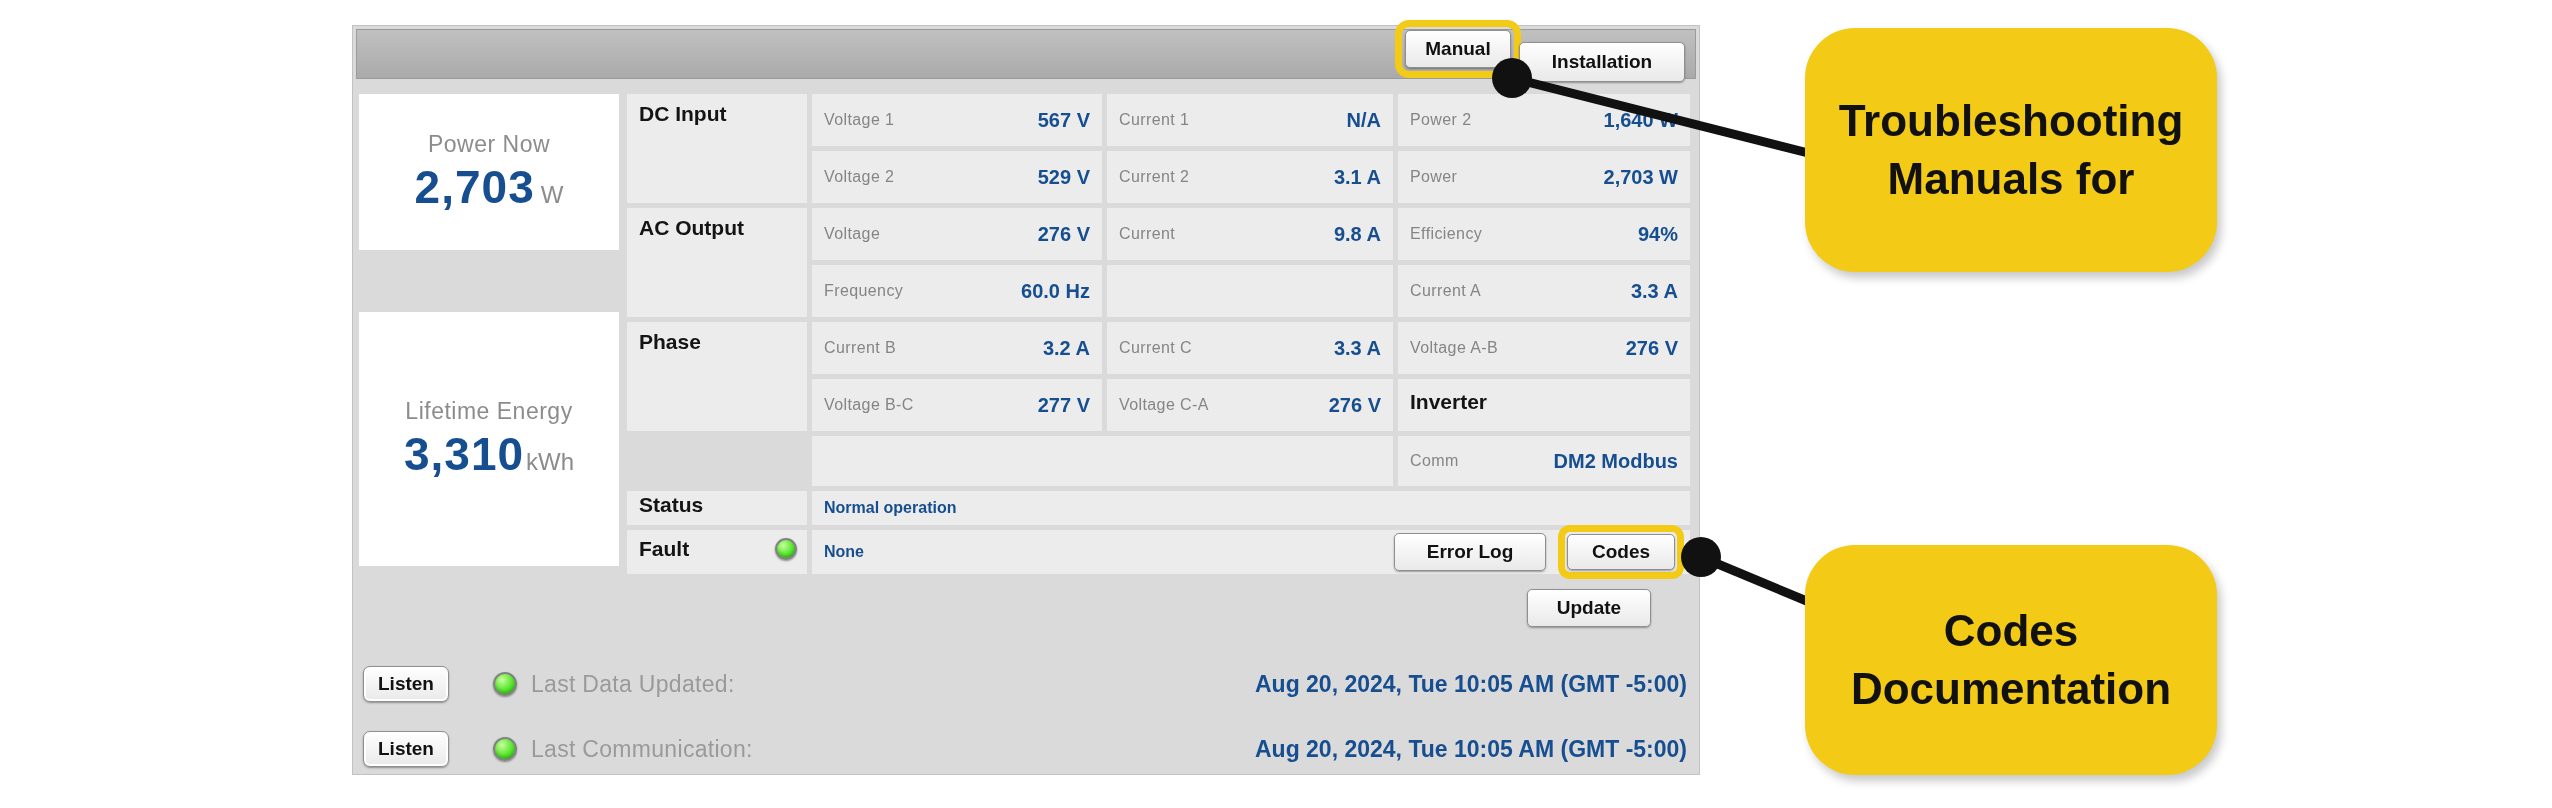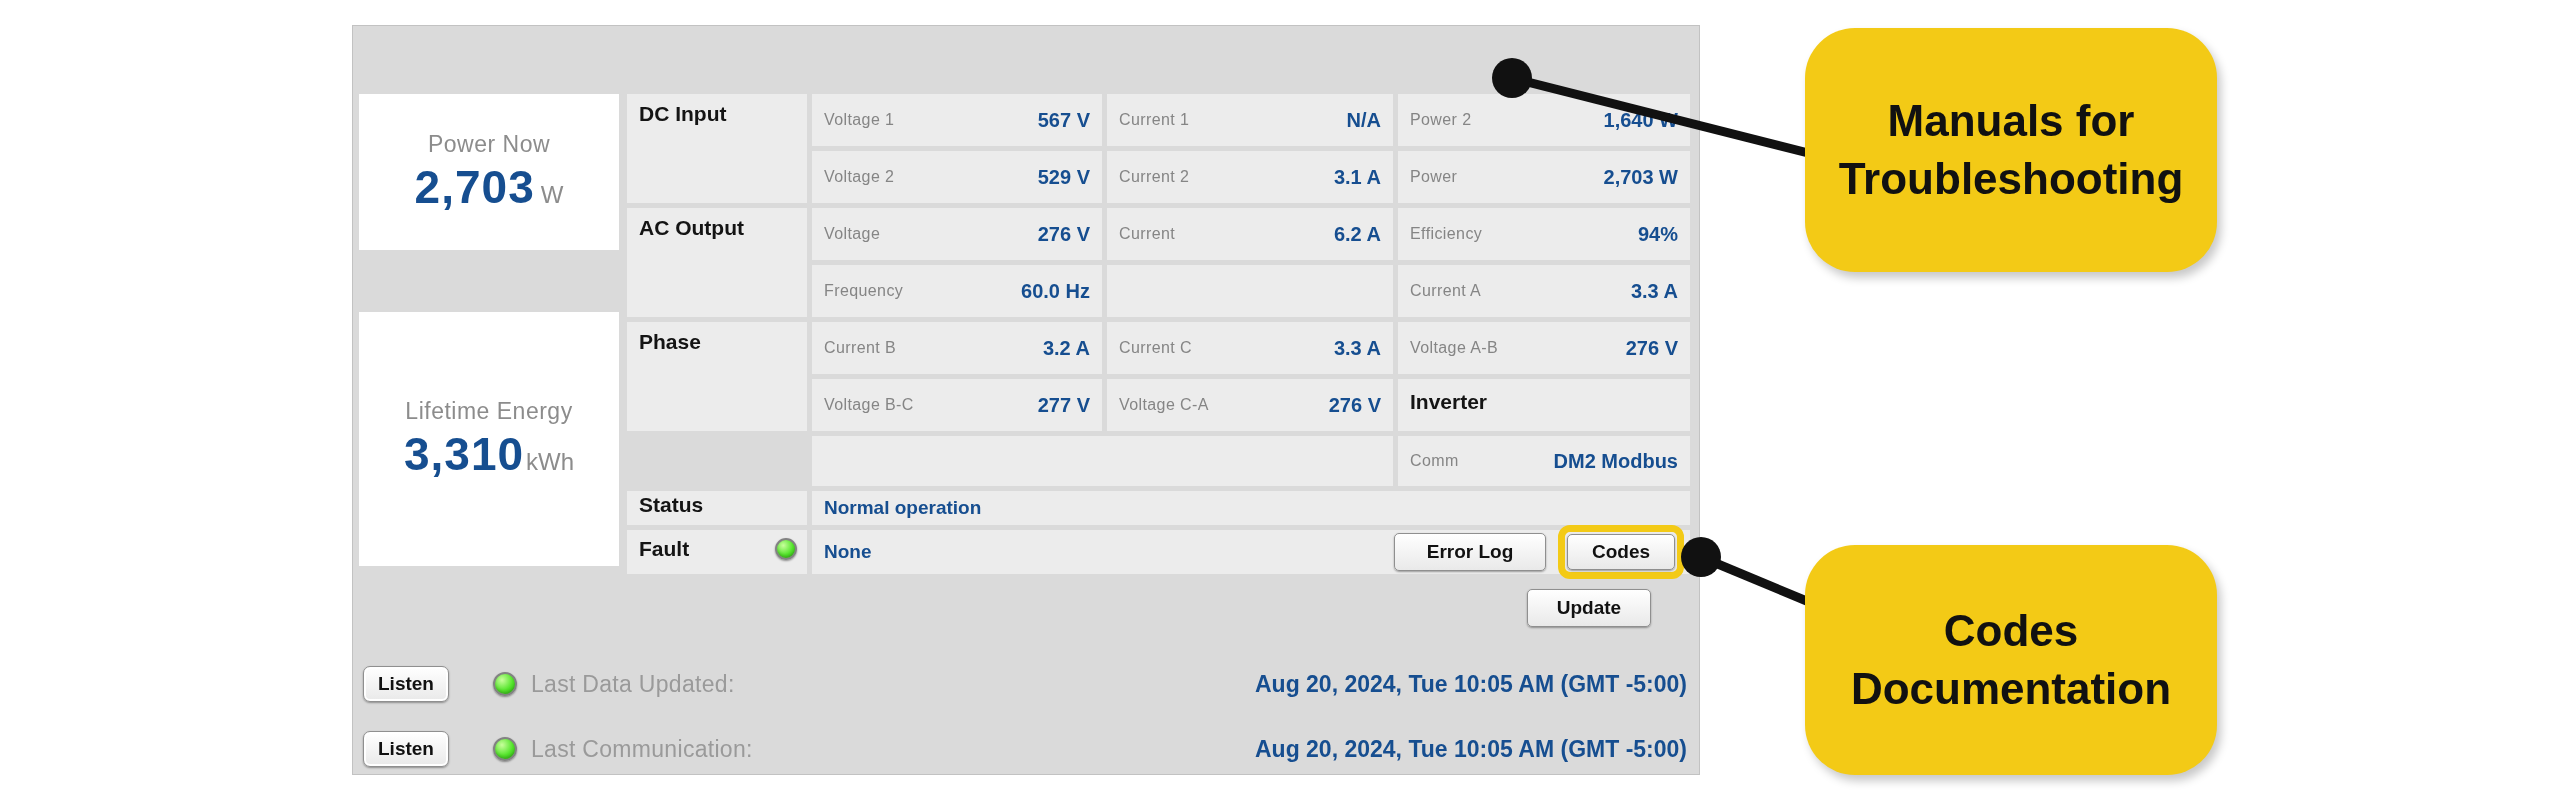--- a/index.html
+++ b/index.html
@@ -47,21 +47,21 @@
   .cell{background:var(--cell-bg);display:flex;align-items:center;justify-content:space-between;
         padding:0 12px;}
   .cell .lbl{font-size:16px;color:var(--label-gray);letter-spacing:.4px;}
   .cell .val{font-size:20px;font-weight:bold;color:var(--blue);}
   .wide3{grid-column:2/5;}
   .wide2{grid-column:2/4;}
   .led{width:22px;height:22px;border-radius:50%;flex:0 0 auto;
        background:radial-gradient(circle at 35% 30%,#c9ff9d,#55e52c 55%,#2cb612);
        border:2px solid #828282;box-shadow:0 1px 2px rgba(0,0,0,.4), inset 0 -2px 3px rgba(0,0,0,.18);}
   .fault-cell{padding-right:6px;}
-  .fault-left{font-size:19px;font-weight:bold;color:var(--blue);}
+  .fault-left{font-size:16px;font-weight:bold;color:var(--blue);}
   .fault-actions{display:flex;align-items:center;gap:12px;margin-left:auto;}
   .errorlog-btn{width:152px;height:38px;margin-left:40px;}
   .codes-ring{border-width:7px;border-radius:12px;padding:2px;}
   .codes-btn{width:108px;height:36px;}
 
   
   .update-btn{position:absolute;right:48px;top:563px;width:124px;height:38px;}
   .foot-row{position:absolute;left:10px;right:12px;height:40px;display:flex;align-items:center;}
   .foot-row.r1{top:638px;}
   .foot-row.r2{top:703px;}
@@ -87,20 +87,26 @@
 
   <svg class="overlay" width="2552" height="808" viewBox="0 0 2552 808">
     <line x1="1512" y1="78" x2="1836" y2="160" stroke="#111" stroke-width="9"></line>
     <circle cx="1512" cy="78" r="20" fill="#111"></circle>
     <line x1="1701" y1="557" x2="1838" y2="614" stroke="#111" stroke-width="9"></line>
     <circle cx="1701" cy="557" r="20" fill="#111"></circle>
   </svg>
 
   <div class="panel">
 
+    <div class="topbar">
+      <div class="hl-ring manual-ring">
+        <button class="btn manual-btn">Manual</button>
+      </div>
+      <button class="btn installation-btn">Installation</button>
+    </div>
 
     <div class="card card1">
       <div class="card-label">Power Now</div>
       <div class="card-value-row">
         <span class="card-value">2,703</span>
         <span class="card-unit">W</span>
       </div>
     </div>
 
     <div class="card card2">
@@ -139,21 +145,21 @@
       <div class="cell">
         <span class="lbl">Power</span>
         <span class="val">2,703 W</span>
       </div>
       <div class="cell">
         <span class="lbl">Voltage</span>
         <span class="val">276 V</span>
       </div>
       <div class="cell">
         <span class="lbl">Current</span>
-        <span class="val">6.2 A</span>
+        <span class="val">9.8 A</span>
       </div>
       <div class="cell">
         <span class="lbl">Efficiency</span>
         <span class="val">94%</span>
       </div>
       <div class="cell">
         <span class="lbl">Frequency</span>
         <span class="val">60.0 Hz</span>
       </div>
       <div class="cell"></div>
@@ -223,21 +229,21 @@
     <div class="foot-row r2">
       <button class="btn listen-btn">Listen</button>
       <span class="led"></span>
       <span class="foot-label">Last Communication:</span>
       <span class="foot-value">Aug 20, 2024, Tue 10:05 AM (GMT -5:00)</span>
     </div>
 
   </div>
 
   <div class="callout callout-manual">
+    <span>Troubleshooting</span>
     <span>Manuals for</span>
-    <span>Troubleshooting</span>
   </div>
   <div class="callout callout-codes">
     <span>Codes</span>
     <span>Documentation</span>
   </div>
 
 </div>
 
 </body></html>

